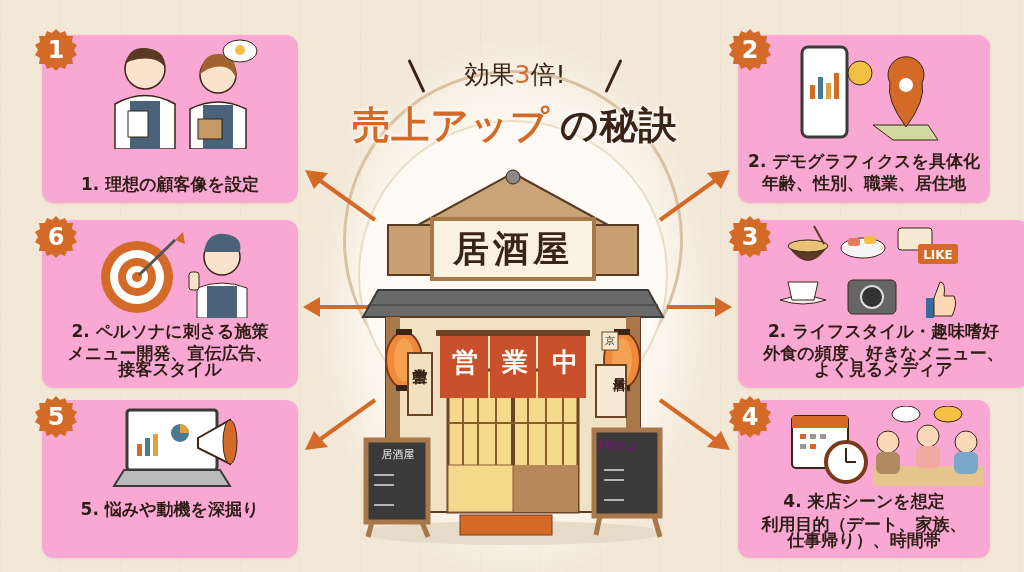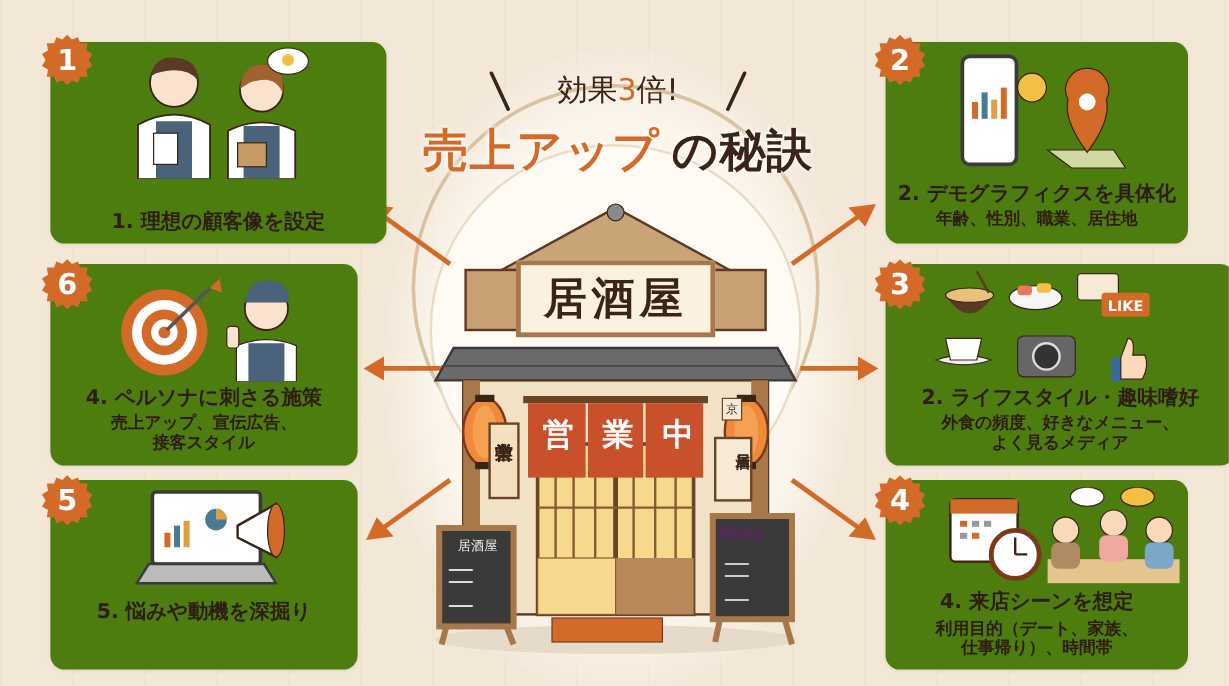--- a/index.html
+++ b/index.html
@@ -31,41 +31,41 @@
   .ring-inner {
     position: absolute; left: 358px; top: 120px; width: 310px; height: 310px;
     border-radius: 50%;
     background: #fffaf3;
     border: 2px solid #eadbc4;
   }
 
   
   .card {
     position: absolute;
-    background: #4d7c0f;
+    background: #f9a8d4;
     border-radius: 12px;
     box-shadow: 0 1px 3px rgba(120,80,40,0.12);
     text-decoration: underline;
   }
   .badge {
     position: absolute; width: 44px; height: 44px;
     display: flex; align-items: center; justify-content: center;
     color: #fff; font-weight: bold; font-size: 24px;
     font-family: "DejaVu Sans", sans-serif;
   }
   .badge svg { position: absolute; inset: 0; }
   .badge span { position: relative; }
   .card-title {
     position: absolute; left: 0; right: 0;
     text-align: center; font-weight: bold; font-size: 17px; color: #2e1d14;
     white-space: nowrap;
   }
   .card-sub {
     position: absolute; left: 0; right: 0;
-    text-align: center; font-weight: bold; font-size: 14px; color: #2e1d14; line-height: 16px;
+    text-align: center; font-weight: bold; font-size: 17px; color: #2e1d14; line-height: 16px;
   }
   .illus { position: absolute; }
 
   
   .headline-top {
     position: absolute; left: 430px; top: 58px; width: 170px; text-align: center;
     font-size: 25px; font-weight: normal; color: #3a2418;
   }
   .headline-top .accent { color: #d46a28; }
   .headline-main {
@@ -117,21 +117,21 @@
   </svg>
 <svg class="arrow" style="left:300px;top:395px" width="80" height="60">
     <line x1="75" y1="5" x2="15" y2="48" stroke="#d46a28" stroke-width="4"></line>
     <polygon points="5,55 14,36 28,52" fill="#d46a28"></polygon>
   </svg>
 <svg class="arrow" style="left:655px;top:395px" width="80" height="60">
     <line x1="5" y1="5" x2="65" y2="48" stroke="#d46a28" stroke-width="4"></line>
     <polygon points="75,55 66,36 52,52" fill="#d46a28"></polygon>
   </svg>
 
-<div class="card" style="left:42px;top:35px;width:280px;height:168px;">
+<div class="card" style="left:42px;top:35px;width:256px;height:168px;">
   <svg class="illus" style="left:48px;top:4px" width="170" height="110">
     <circle cx="55" cy="30" r="20" fill="#fbe2cc" stroke="#3a2418" stroke-width="1.5"></circle>
     <path d="M35 25 Q40 5 60 10 Q75 12 75 28 Q65 15 40 22Z" fill="#5a3a24"></path>
     <path d="M25 110 L25 65 Q55 48 85 65 L85 110Z" fill="#fff" stroke="#3a2418" stroke-width="1.5"></path>
     <path d="M40 110 L40 62 L70 62 L70 110Z" fill="#4a627a"></path>
     <rect x="38" y="72" width="20" height="26" fill="#fff" stroke="#3a2418"></rect>
     <circle cx="128" cy="36" r="18" fill="#fbe2cc" stroke="#3a2418" stroke-width="1.5"></circle>
     <path d="M110 35 Q112 14 130 15 Q148 16 146 40 Q140 22 118 30Z" fill="#a0622e"></path>
     <path d="M100 110 L100 70 Q128 56 156 70 L156 110Z" fill="#fff" stroke="#3a2418" stroke-width="1.5"></path>
     <path d="M113 110 L113 66 L143 66 L143 110Z" fill="#4a627a"></path>
@@ -178,22 +178,22 @@
       <circle cx="40" cy="55" r="11" fill="#fff"></circle>
       <circle cx="40" cy="55" r="5" fill="#d46a28"></circle>
     <line x1="42" y1="53" x2="78" y2="18" stroke="#555" stroke-width="3"></line>
       <polygon points="78,18 86,10 88,22" fill="#d46a28"></polygon>
     <circle cx="125" cy="35" r="18" fill="#fbe2cc" stroke="#3a2418" stroke-width="1.5"></circle>
     <path d="M107 30 Q110 10 128 12 Q146 14 143 30Z" fill="#4a627a"></path>
     <path d="M100 96 L100 66 Q125 56 150 66 L150 96Z" fill="#fff" stroke="#3a2418"></path>
     <path d="M110 96 L110 64 L140 64 L140 96Z" fill="#4a627a"></path>
     <rect x="92" y="50" width="10" height="18" rx="3" fill="#fbe2cc" stroke="#3a2418"></rect>
   </svg>
-  <div class="card-title" style="top:100px">4. ペルソナに刺さる施策</div>
-  <div class="card-sub" style="top:125px">売上アップ、宣伝広告、</div>
+  <div class="card-title" style="top:100px">2. ペルソナに刺さる施策</div>
+  <div class="card-sub" style="top:125px">メニュー開発、宣伝広告、</div>
   <div class="card-sub" style="top:141px">接客スタイル</div>
 </div>
 <div class="badge" style="left:34px;top:215px">
   <svg width="44" height="44" viewBox="0 0 44 44">
       <path d="M22 1 L26 5 L31 3 L33 8 L39 8 L38 14 L43 17 L40 22 L43 27 L38 30 L39 36 L33 36 L31 41 L26 39 L22 43 L18 39 L13 41 L11 36 L5 36 L6 30 L1 27 L4 22 L1 17 L6 14 L5 8 L11 8 L13 3 L18 5Z" fill="#d46a28"></path>
     </svg>
   <span>6</span>
 </div>
 
 <div class="card" style="left:738px;top:220px;width:291px;height:168px;">

